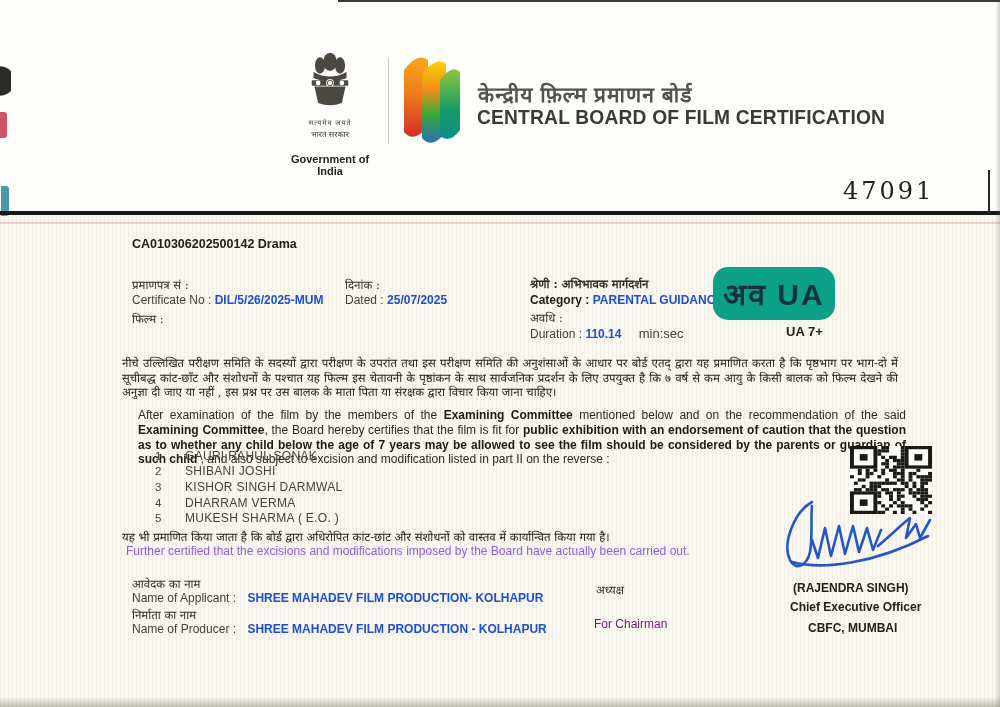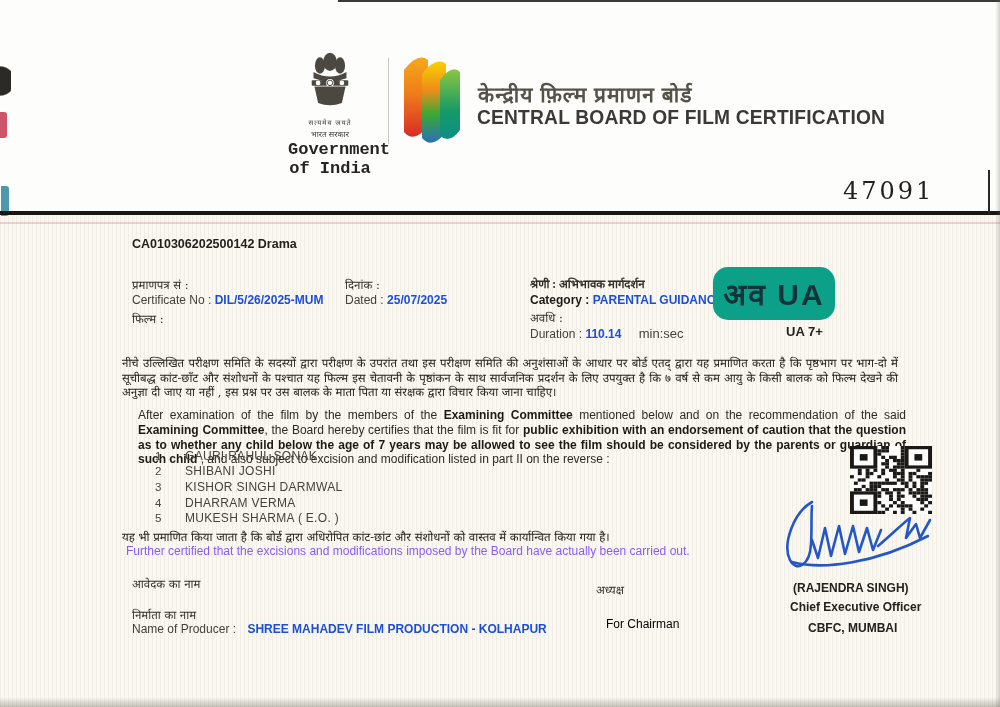--- a/index.html
+++ b/index.html
@@ -25,21 +25,21 @@
   .frag { position:absolute; }
   .frag-stamp { left:0; top:58px; width:11px; height:46px; background:radial-gradient(circle at 0 50%, #2c2a26 0 55%, rgba(44,42,38,0) 60%); }
   .frag-red { left:0; top:112px; width:7px; height:26px; background:#c4374d; border-radius:0 3px 3px 0; opacity:.85; }
   .frag-teal { left:1px; top:186px; width:8px; height:30px; background:#1e7f96; border-radius:0 3px 3px 0; opacity:.8; }
 
   
   .emblem-wrap { position:absolute; left:288px; top:50px; width:84px; text-align:center; }
   .emblem-svg { width:56px; height:64px; }
   .emblem-cap1 { font-size:7px; color:#3c3a34; letter-spacing:1px; }
   .emblem-cap2 { font-size:8px; color:#3c3a34; margin-top:1px; }
-  .emblem-cap3 { font-size:17px; font-weight:bold; color:#262420; margin-top:1px;font-family:Liberation Mono, monospace; }
+  .emblem-cap3 { font-size:11px; font-weight:bold; color:#262420; margin-top:14px; }
   .header-divider { position:absolute; left:388px; top:58px; width:1px; height:86px; background:#c9c6bd; }
   .cbfc-logo { position:absolute; left:402px; top:52px; width:72px; height:100px; }
   .org-title-hi { position:absolute; left:478px; top:80px; font-size:21px; color:#55524b; font-weight:bold; letter-spacing:1px; }
   .org-title-en { position:absolute; left:477px; top:106px; font-size:20px; color:#3b3935; font-weight:bold; letter-spacing:0.2px; transform:scaleX(0.96); transform-origin:left; }
 
   .serial { position:absolute; left:843px; top:177px; font-family:"DejaVu Serif", serif; font-size:24px; color:#23211d; letter-spacing:3px; }
 
   
   .rule-main { position:absolute; left:0; top:211px; width:1000px; height:4px; background:#181713; }
   .rule-pink { position:absolute; left:0; top:222px; width:1000px; height:2px; background:rgba(214,130,140,0.35); }
@@ -80,21 +80,21 @@
   .certified-hi { position:absolute; left:122px; top:529px; font-size:11.5px; color:#26231e; font-family:"DejaVu Serif", serif; white-space:nowrap; }
   .certified-en { position:absolute; left:126px; top:544px; font-size:12px; color:#8b5cf6; white-space:nowrap; }
 
   .signature { position:absolute; left:778px; top:496px; width:168px; height:80px; }
 
   .sig-name  { position:absolute; left:793px; top:581px; font-size:12px; font-weight:bold; color:#23211d; }
   .sig-title { position:absolute; left:790px; top:600px; font-size:12px; font-weight:bold; color:#23211d; }
   .sig-org   { position:absolute; left:808px; top:621px; font-size:12px; font-weight:bold; color:#23211d; }
 
   .chair-hi { position:absolute; left:596px; top:582px; font-size:11.5px; color:#33302a; font-family:"DejaVu Serif", serif; }
-  .chair-en { position:absolute; left:594px; top:617px; font-size:12px; color:#000000;margin-left:12px; }
+  .chair-en { position:absolute; left:594px; top:617px; font-size:12px; color:#701a75; }
 </style>
 </head>
 <body>
 
 <div id="sheet">
 
   <div class="paper-texture"></div>
   <div class="topmost-line"></div>
   <div class="frag frag-stamp"></div>
   <div class="frag frag-red"></div>
@@ -162,21 +162,21 @@
     <span>Certificate No :</span>
     <span class="val">DIL/5/26/2025-MUM</span>
   </div>
 
   <div class="f lbl-hi" style="left:345px; top:277px;">दिनांक :</div>
   <div class="f lbl-en" style="left:345px; top:293px;">
     <span>Dated  :</span>
     <span class="val">25/07/2025</span>
   </div>
 
-  <div class="f lbl-hi" style="left:530px; top:276px; font-weight:bold;font-family:Liberation Serif, serif;">श्रेणी :  अभिभावक मार्गदर्शन</div>
+  <div class="f lbl-hi" style="left:530px; top:276px; font-weight:bold;">श्रेणी :  अभिभावक मार्गदर्शन</div>
   <div class="f lbl-en" style="left:530px; top:293px; font-weight:bold; color:#1d1b17;">
     <span>Category  :</span>
     <span class="val">PARENTAL GUIDANCE</span>
   </div>
 
   <div class="f lbl-hi" style="left:132px; top:311px;">फिल्म :</div>
 
   <div class="f lbl-hi" style="left:530px; top:310px;">अवधि  :</div>
   <div class="f lbl-en" style="left:530px; top:326px;">
     <span>Duration   :</span>
@@ -386,20 +386,24 @@
       <path d="M100 50 C112 40 124 28 132 22 L128 42 L138 28 L142 42 L152 24"></path>
       <path d="M14 66 C44 74 96 68 150 40"></path>
     </g>
   </svg>
 
   <div class="sig-name">(RAJENDRA SINGH)</div>
   <div class="sig-title">Chief Executive Officer</div>
   <div class="sig-org">CBFC, MUMBAI</div>
 
   <div class="f lbl-hi" style="left:132px; top:576px;">आवेदक का नाम</div>
+  <div class="f lbl-en" style="left:132px; top:591px;">
+    <span>Name of Applicant :</span>
+    <span class="val" style="margin-left:8px;">SHREE MAHADEV FILM PRODUCTION- KOLHAPUR</span>
+  </div>
 
   <div class="f lbl-hi" style="left:132px; top:607px;">निर्माता का नाम</div>
   <div class="f lbl-en" style="left:132px; top:622px;">
     <span>Name of Producer :</span>
     <span class="val" style="margin-left:8px;">SHREE MAHADEV FILM PRODUCTION - KOLHAPUR</span>
   </div>
 
   <div class="chair-hi">अध्यक्ष</div>
   <div class="chair-en">For Chairman</div>
 

